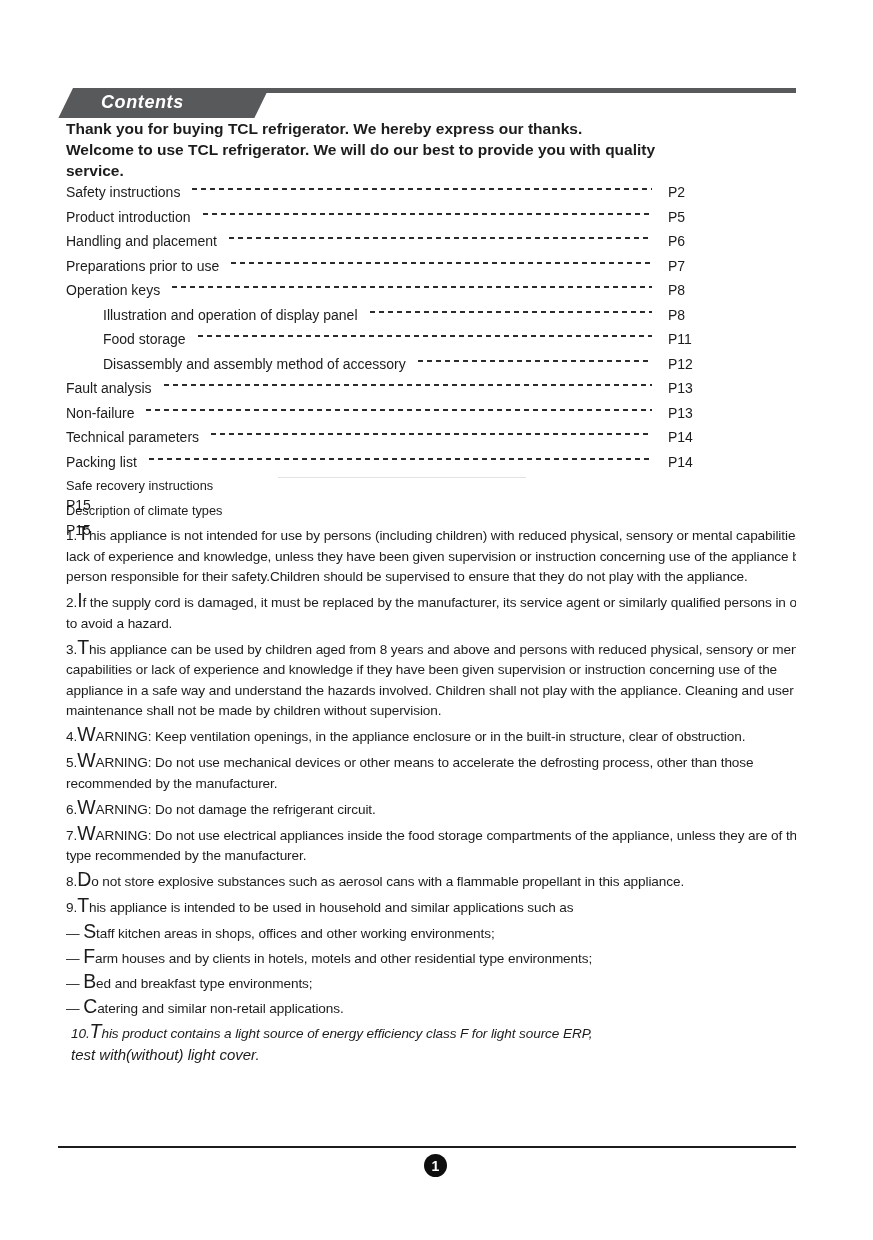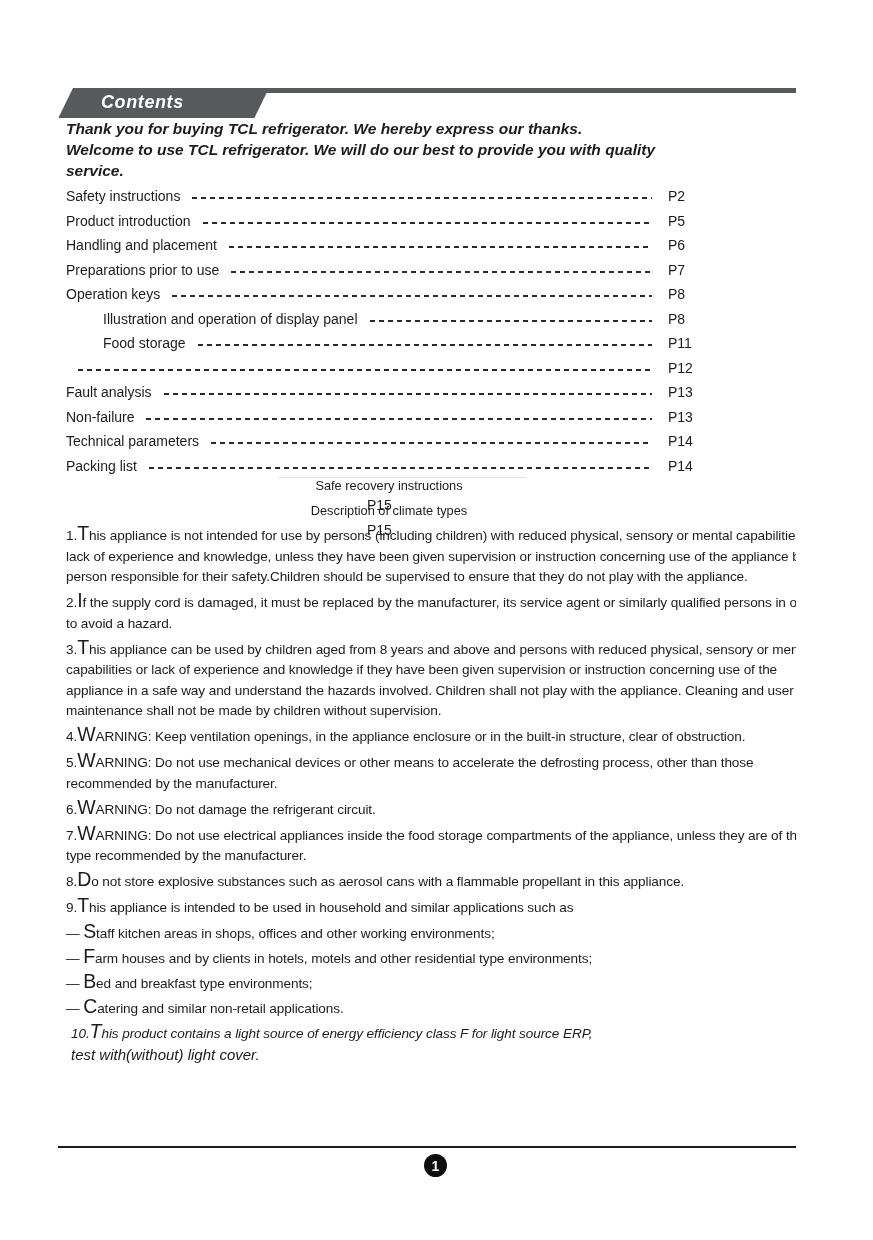--- a/index.html
+++ b/index.html
@@ -12,24 +12,24 @@
   .contents-tab {
     position:absolute; left:73px; top:88px; width:196px; height:30px;
     background:#58595b; transform:skewX(-26deg); transform-origin:0 0;
   }
   .contents-title {
     position:absolute; left:101px; top:92px; color:#ffffff;
     font-size:18px; font-weight:bold; font-style:italic; letter-spacing:0.6px;
   }
   
   .intro { position:absolute; left:66px; top:118px; font-weight:bold; font-size:15.5px; line-height:21px; }
-  .intro div { white-space:nowrap;font-style:italic; }
+  .intro div { white-space:nowrap; }
   
   .toc { position:absolute; left:66px; top:184px; width:646px; }
-  .toc-row { display:flex; align-items:center; height:24.5px; font-size:14px; }
+  .toc-row { display:flex; align-items:flex-start; height:24.5px; font-size:14px; }
   .toc-row .label { white-space:nowrap; }
   .toc-row.indent .label { padding-left:37px; }
   .toc-row.small { font-size:12.8px;flex-direction:column; }
   .leader {
     flex:1; height:2px; margin:4px 16px 0 12px;
     background:repeating-linear-gradient(to right,#2b2b2b 0 5px,transparent 5px 9px);
   }
   .pnum { width:44px; font-size:14px; }
   .artifact { position:absolute; left:278px; top:477px; width:248px; height:1px; background:#e3e3e3; }
   
@@ -92,20 +92,21 @@
       <span class="label">Illustration and operation of display panel</span>
       <span class="leader"></span>
       <span class="pnum">P8</span>
     </div>
     <div class="toc-row indent">
       <span class="label">Food storage</span>
       <span class="leader"></span>
       <span class="pnum">P11</span>
     </div>
     <div class="toc-row indent">
+      <span class="label">Disassembly and assembly method of accessory</span>
       <span class="leader"></span>
       <span class="pnum">P12</span>
     </div>
     <div class="toc-row">
       <span class="label">Fault analysis</span>
       <span class="leader"></span>
       <span class="pnum">P13</span>
     </div>
     <div class="toc-row">
       <span class="label">Non-failure</span>

